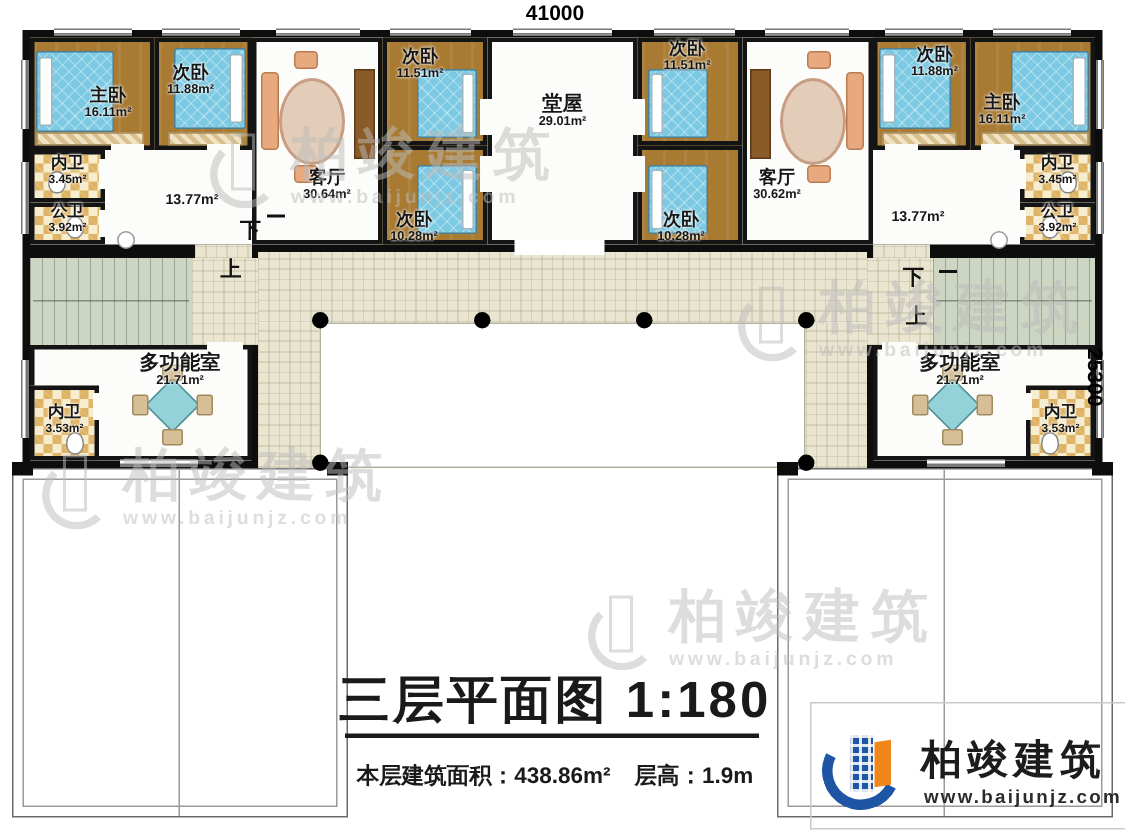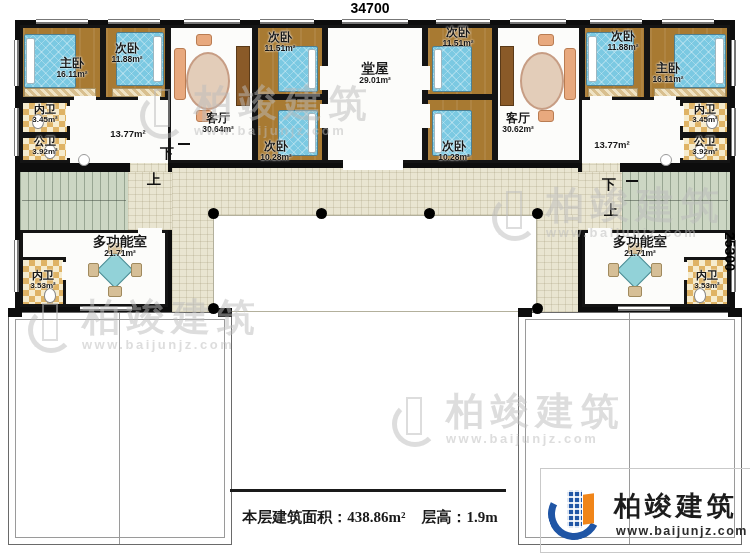--- a/index.html
+++ b/index.html
@@ -53,21 +53,21 @@
   .wc{background:#fff;border:1px solid #888;border-radius:50% 50% 45% 45%;z-index:4;}
   .basin{background:#fff;border:1px solid #999;border-radius:50%;z-index:4;}
   .sline{background:rgba(60,70,60,.5);z-index:4;}
   
   .dim{font-size:14px;font-weight:bold;color:#000;z-index:7;}
   .dimv{writing-mode:vertical-rl;}
   
   .title{z-index:9;text-align:center;font-size:34px;font-weight:bold;letter-spacing:2px;color:#1a1a1a;}
   .underline{background:#1a1a1a;z-index:9;}
   .subtitle{z-index:9;text-align:center;font-size:15px;font-weight:bold;color:#1a1a1a;}
-  .subtitle span{margin:0 8px;font-family:Liberation Serif, serif;}
+  .subtitle span{margin:0 8px;}
   
   .brandline{background:#c9c9c9;z-index:8;}
   .arc{border-radius:50%;border:7px solid #1f55a5;border-top-color:transparent;border-right-color:transparent;z-index:9;}
   .bldg-b{background:#1f55a5;z-index:10;background-image:
         repeating-linear-gradient(0deg,rgba(255,255,255,.85) 0 2px,transparent 2px 6px),
         repeating-linear-gradient(90deg,rgba(255,255,255,.85) 0 2px,transparent 2px 6px);background-blend-mode:screen;}
   .bldg-o{background:#f08519;transform:skewY(-8deg);z-index:9;}
   .brand-name{z-index:9;font-size:27px;font-weight:bold;letter-spacing:4px;color:#1c1c1c;}
   .brand-url{z-index:9;font-size:12.5px;font-weight:bold;letter-spacing:1.5px;color:#2b2b2b;}
   
@@ -76,21 +76,21 @@
   .wm-arc{position:absolute;left:0;top:8px;width:36px;height:36px;border-radius:50%;border:5px solid #bcbcbc;border-top-color:transparent;border-right-color:transparent;}
   .wm-b{position:absolute;left:14px;top:4px;width:12px;height:34px;border:2px solid #bcbcbc;}
   .wm-name{font-size:38px;font-weight:bold;letter-spacing:7px;line-height:1;}
   .wm-url{font-size:13px;font-weight:bold;letter-spacing:2.5px;margin-top:1px;}
 </style>
 </head>
 <body>
 
 <div class="canvas">
 
-  <div class="abs dim" style="left:330px;top:0;width:80px;text-align:center;">34700</div>
+  <div class="abs dim" style="left:330px;top:0;width:80px;text-align:center;">41000</div>
   <div class="abs dim dimv" style="left:722px;top:232px;height:72px;">25300</div>
 
   <div class="abs band" style="left:15px;top:20px;width:720px;height:148px;"></div>
 
   <div class="abs room wood" style="left:20px;top:25px;width:83px;height:75px;"></div>
   <div class="abs room wood" style="left:103px;top:25px;width:65px;height:75px;"></div>
   <div class="abs room bath" style="left:20px;top:100px;width:50px;height:35px;"></div>
   <div class="abs room bath" style="left:20px;top:135px;width:50px;height:28px;"></div>
   <div class="abs room" style="left:168px;top:25px;width:87px;height:138px;"></div>
   <div class="abs room wood" style="left:255px;top:25px;width:70px;height:72px;"></div>
@@ -357,20 +357,23 @@
     <div class="wm-logo">
         <div class="wm-arc"></div>
         <div class="wm-b"></div>
       </div>
     <div>
         <div class="wm-name">柏竣建筑</div>
          <div class="wm-url">www.baijunjz.com</div>
       </div>
   </div>
 
+  <div class="abs title" style="left:220px;top:444px;width:300px;">
+    <span>三层平面图</span>&nbsp;<span>1:180</span>
+  </div>
   <div class="abs underline" style="left:230px;top:489px;width:276px;height:3px;"></div>
   <div class="abs subtitle" style="left:190px;top:508px;width:360px;">
     <span>本层建筑面积：438.86m²</span><span>层高：1.9m</span>
   </div>
 
   <div class="abs brandline" style="left:540px;top:468px;width:210px;height:1px;"></div>
   <div class="abs brandline" style="left:540px;top:552px;width:210px;height:1px;"></div>
   <div class="abs brandline" style="left:540px;top:468px;width:1px;height:85px;"></div>
   <div class="abs arc" style="left:548px;top:488px;width:52px;height:52px;transform:rotate(-18deg);"></div>
   <div class="abs bldg-b" style="left:567px;top:490px;width:15px;height:38px;"></div>

